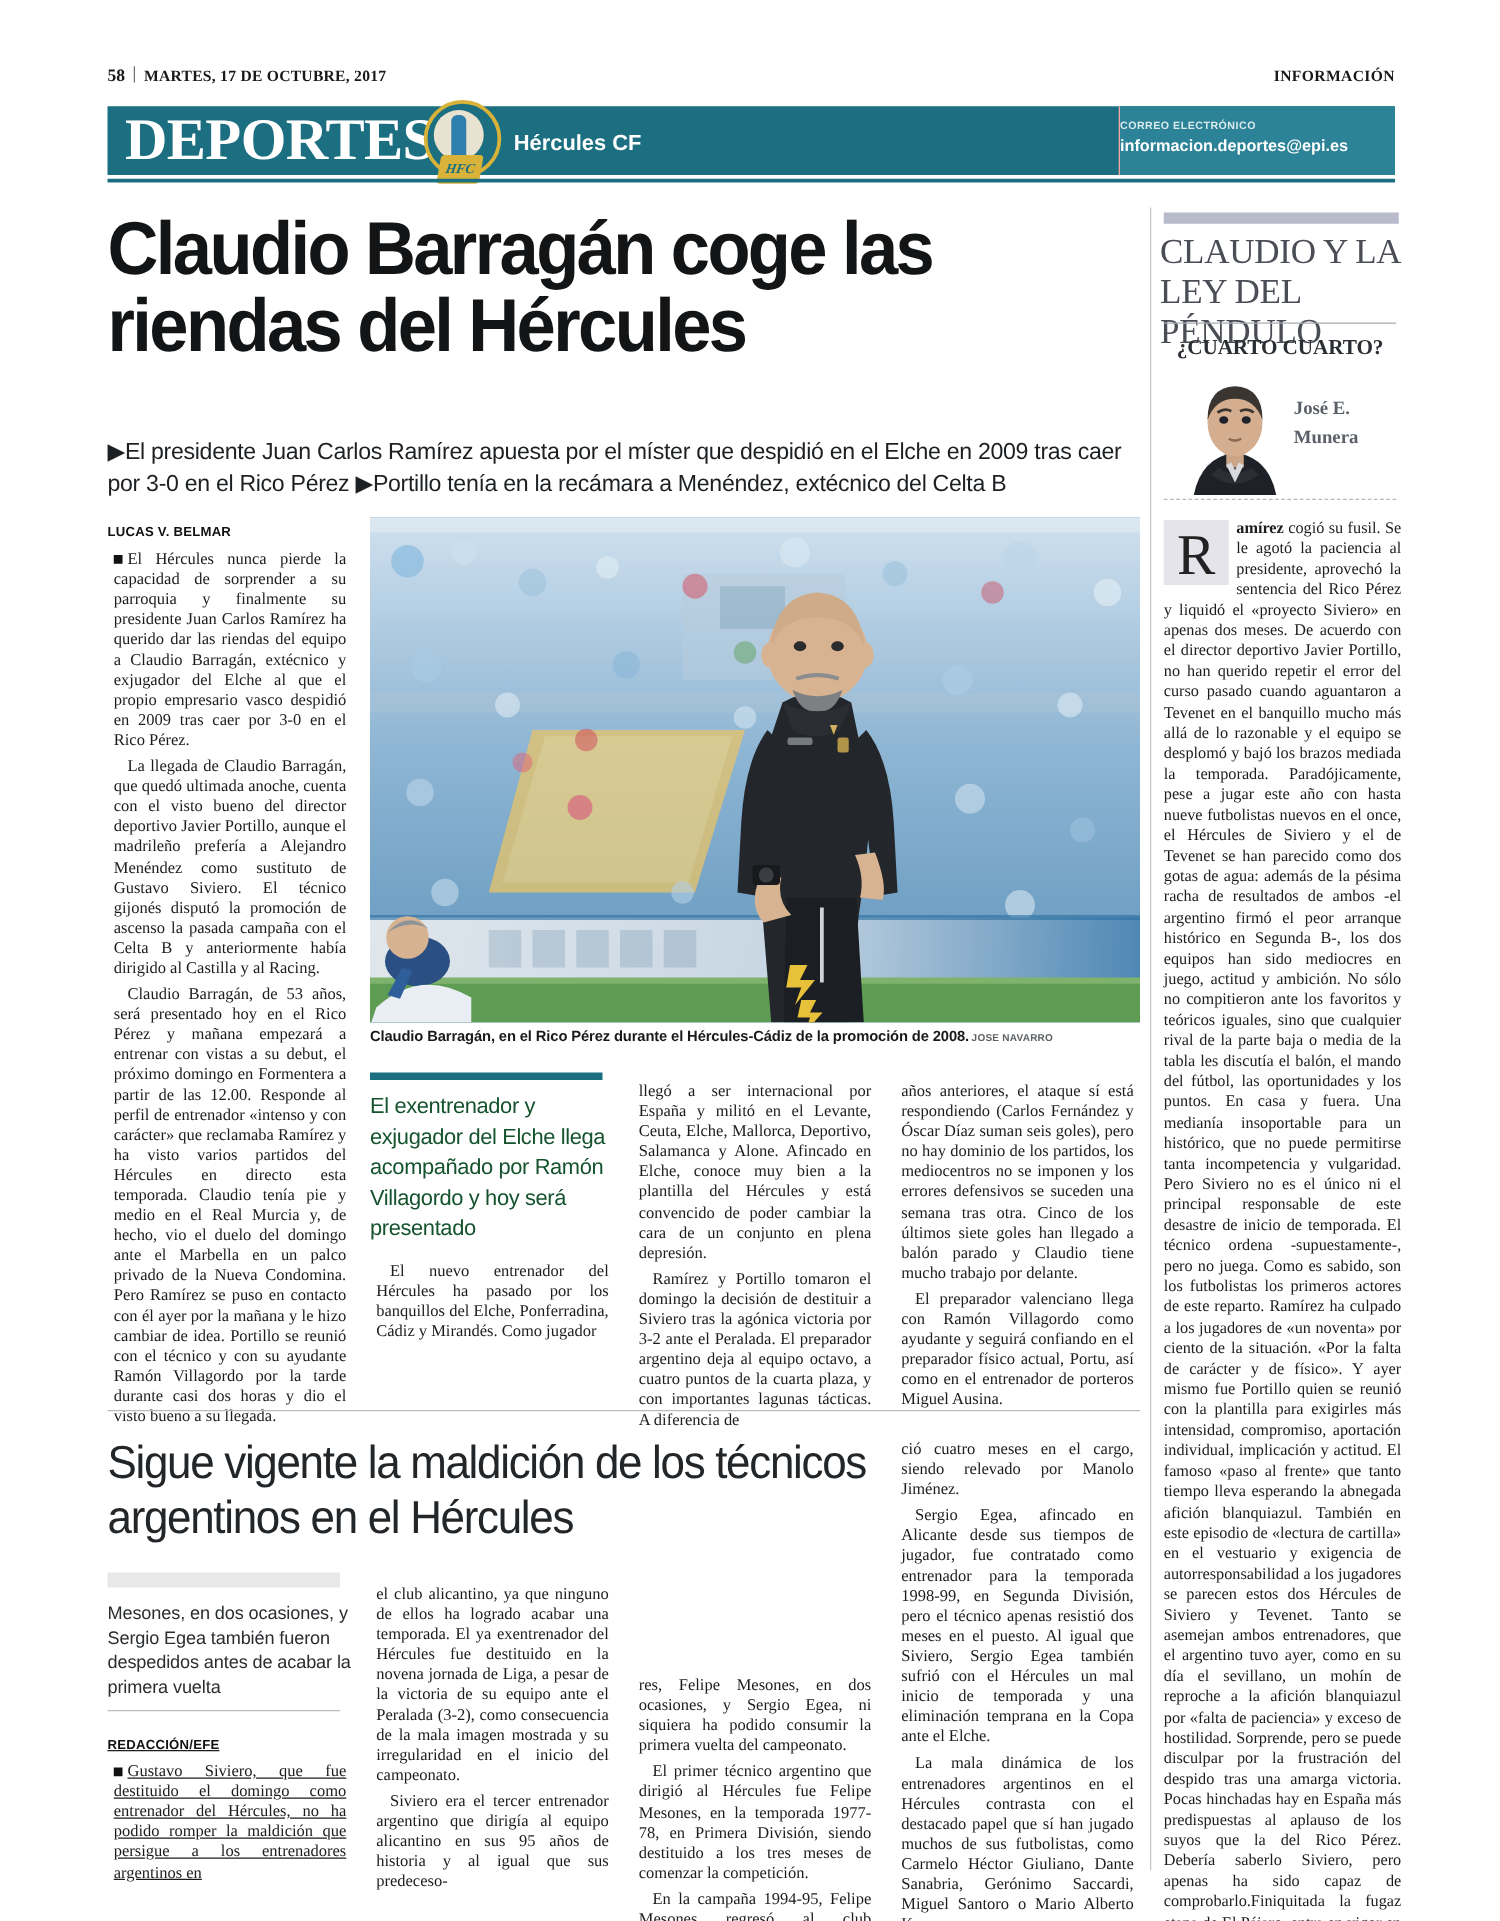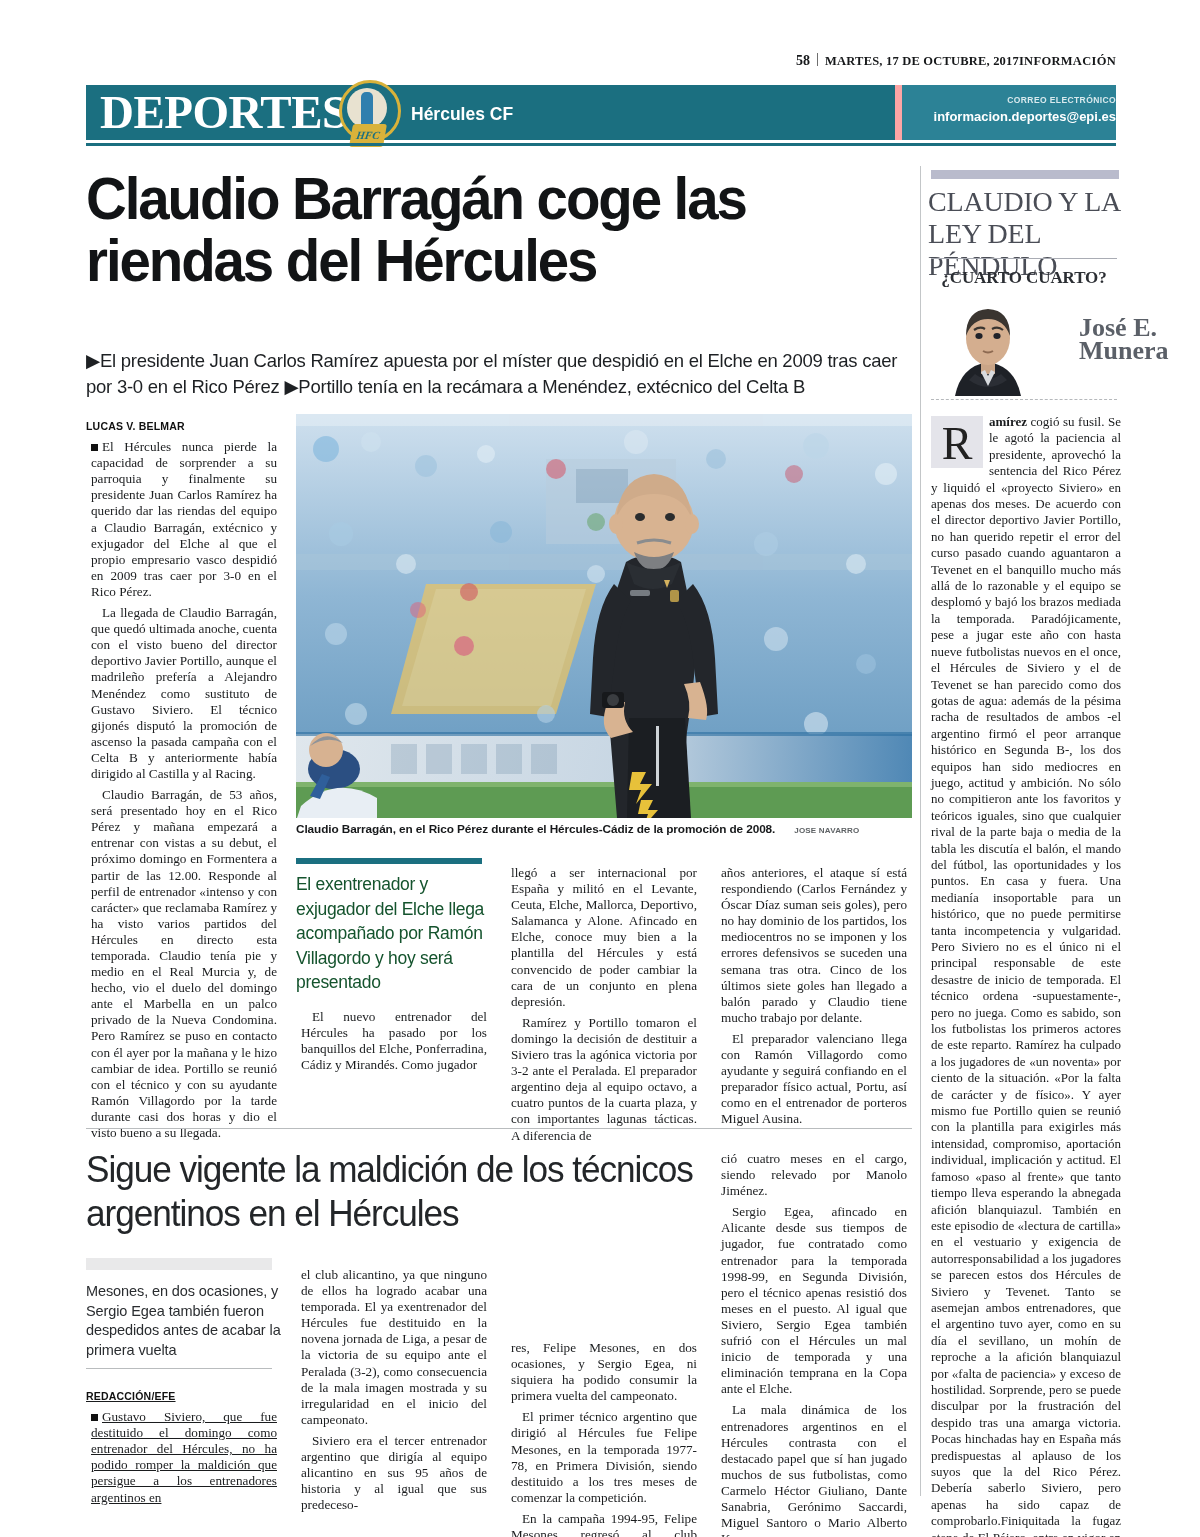--- a/index.html
+++ b/index.html
@@ -21,21 +21,21 @@
   }
 
   
   .folio {
     position: absolute;
     left: 86px; top: 52px;
     width: 1030px;
     height: 20px;
     display: flex;
     align-items: baseline;
-    justify-content: flex-end;
+    justify-content: space-between;
     font-family: "Liberation Serif", serif;
   }
   .folio-left {
     display: flex;
     align-items: baseline;
     gap: 7px;
     font-size: 13px;
     font-weight: bold;
     letter-spacing: .1px;
   }
@@ -123,22 +123,22 @@
     font-family: "Liberation Sans", sans-serif;
     font-size: 17.5px;
     font-weight: bold;
     color: #ffffff;
   }
   .banner-mail {
     position: absolute;
     right: 0; top: 0;
     width: 221px; height: 55px;
     background: #2c8296;
-    border-left: 7px solid #fca5a5;
-    text-align: right;
+    border-left: 1px solid #fca5a5;
+    text-align: left;
     box-sizing: border-box;
     padding-top: 10px;
   }
   .banner-mail .lbl {
     font-family: "Liberation Sans", sans-serif;
     font-size: 8.5px;
     font-weight: bold;
     color: #d8e9ed;
     letter-spacing: .4px;
     display: block;
@@ -231,21 +231,21 @@
     font-size: 11.8px;
     font-weight: bold;
     color: #17191b;
     letter-spacing: -0.1px;
   }
   .photocap .credit {
     font-size: 8px;
     font-weight: bold;
     color: #5e6265;
     letter-spacing: .2px;
-    margin-left: 19px;
+    margin-left: 2px;
   }
 
   
   .pullrule {
     position: absolute;
     left: 296px; top: 858px;
     width: 186px; height: 6px;
     background: #1b6f80;
   }
   .pullquote {
@@ -342,24 +342,24 @@
     letter-spacing: -0.1px;
   }
   .opphoto {
     position: absolute;
     left: 945px; top: 300px;
     width: 86px; height: 96px;
     overflow: hidden;
   }
   .opauthor {
     position: absolute;
-    left: 1079px; top: 316px;
+    left: 1035px; top: 316px;
     width: 88px;
     font-family: "Liberation Serif", serif;
-    font-size: 26px;
+    font-size: 15px;
     line-height: 23px;
     font-weight: bold;
     color: #5b6068;
   }
   .opdash {
     position: absolute;
     left: 931px; top: 399px;
     width: 186px; height: 1px;
     border-top: 1px dashed #b6b9bc;
   }

